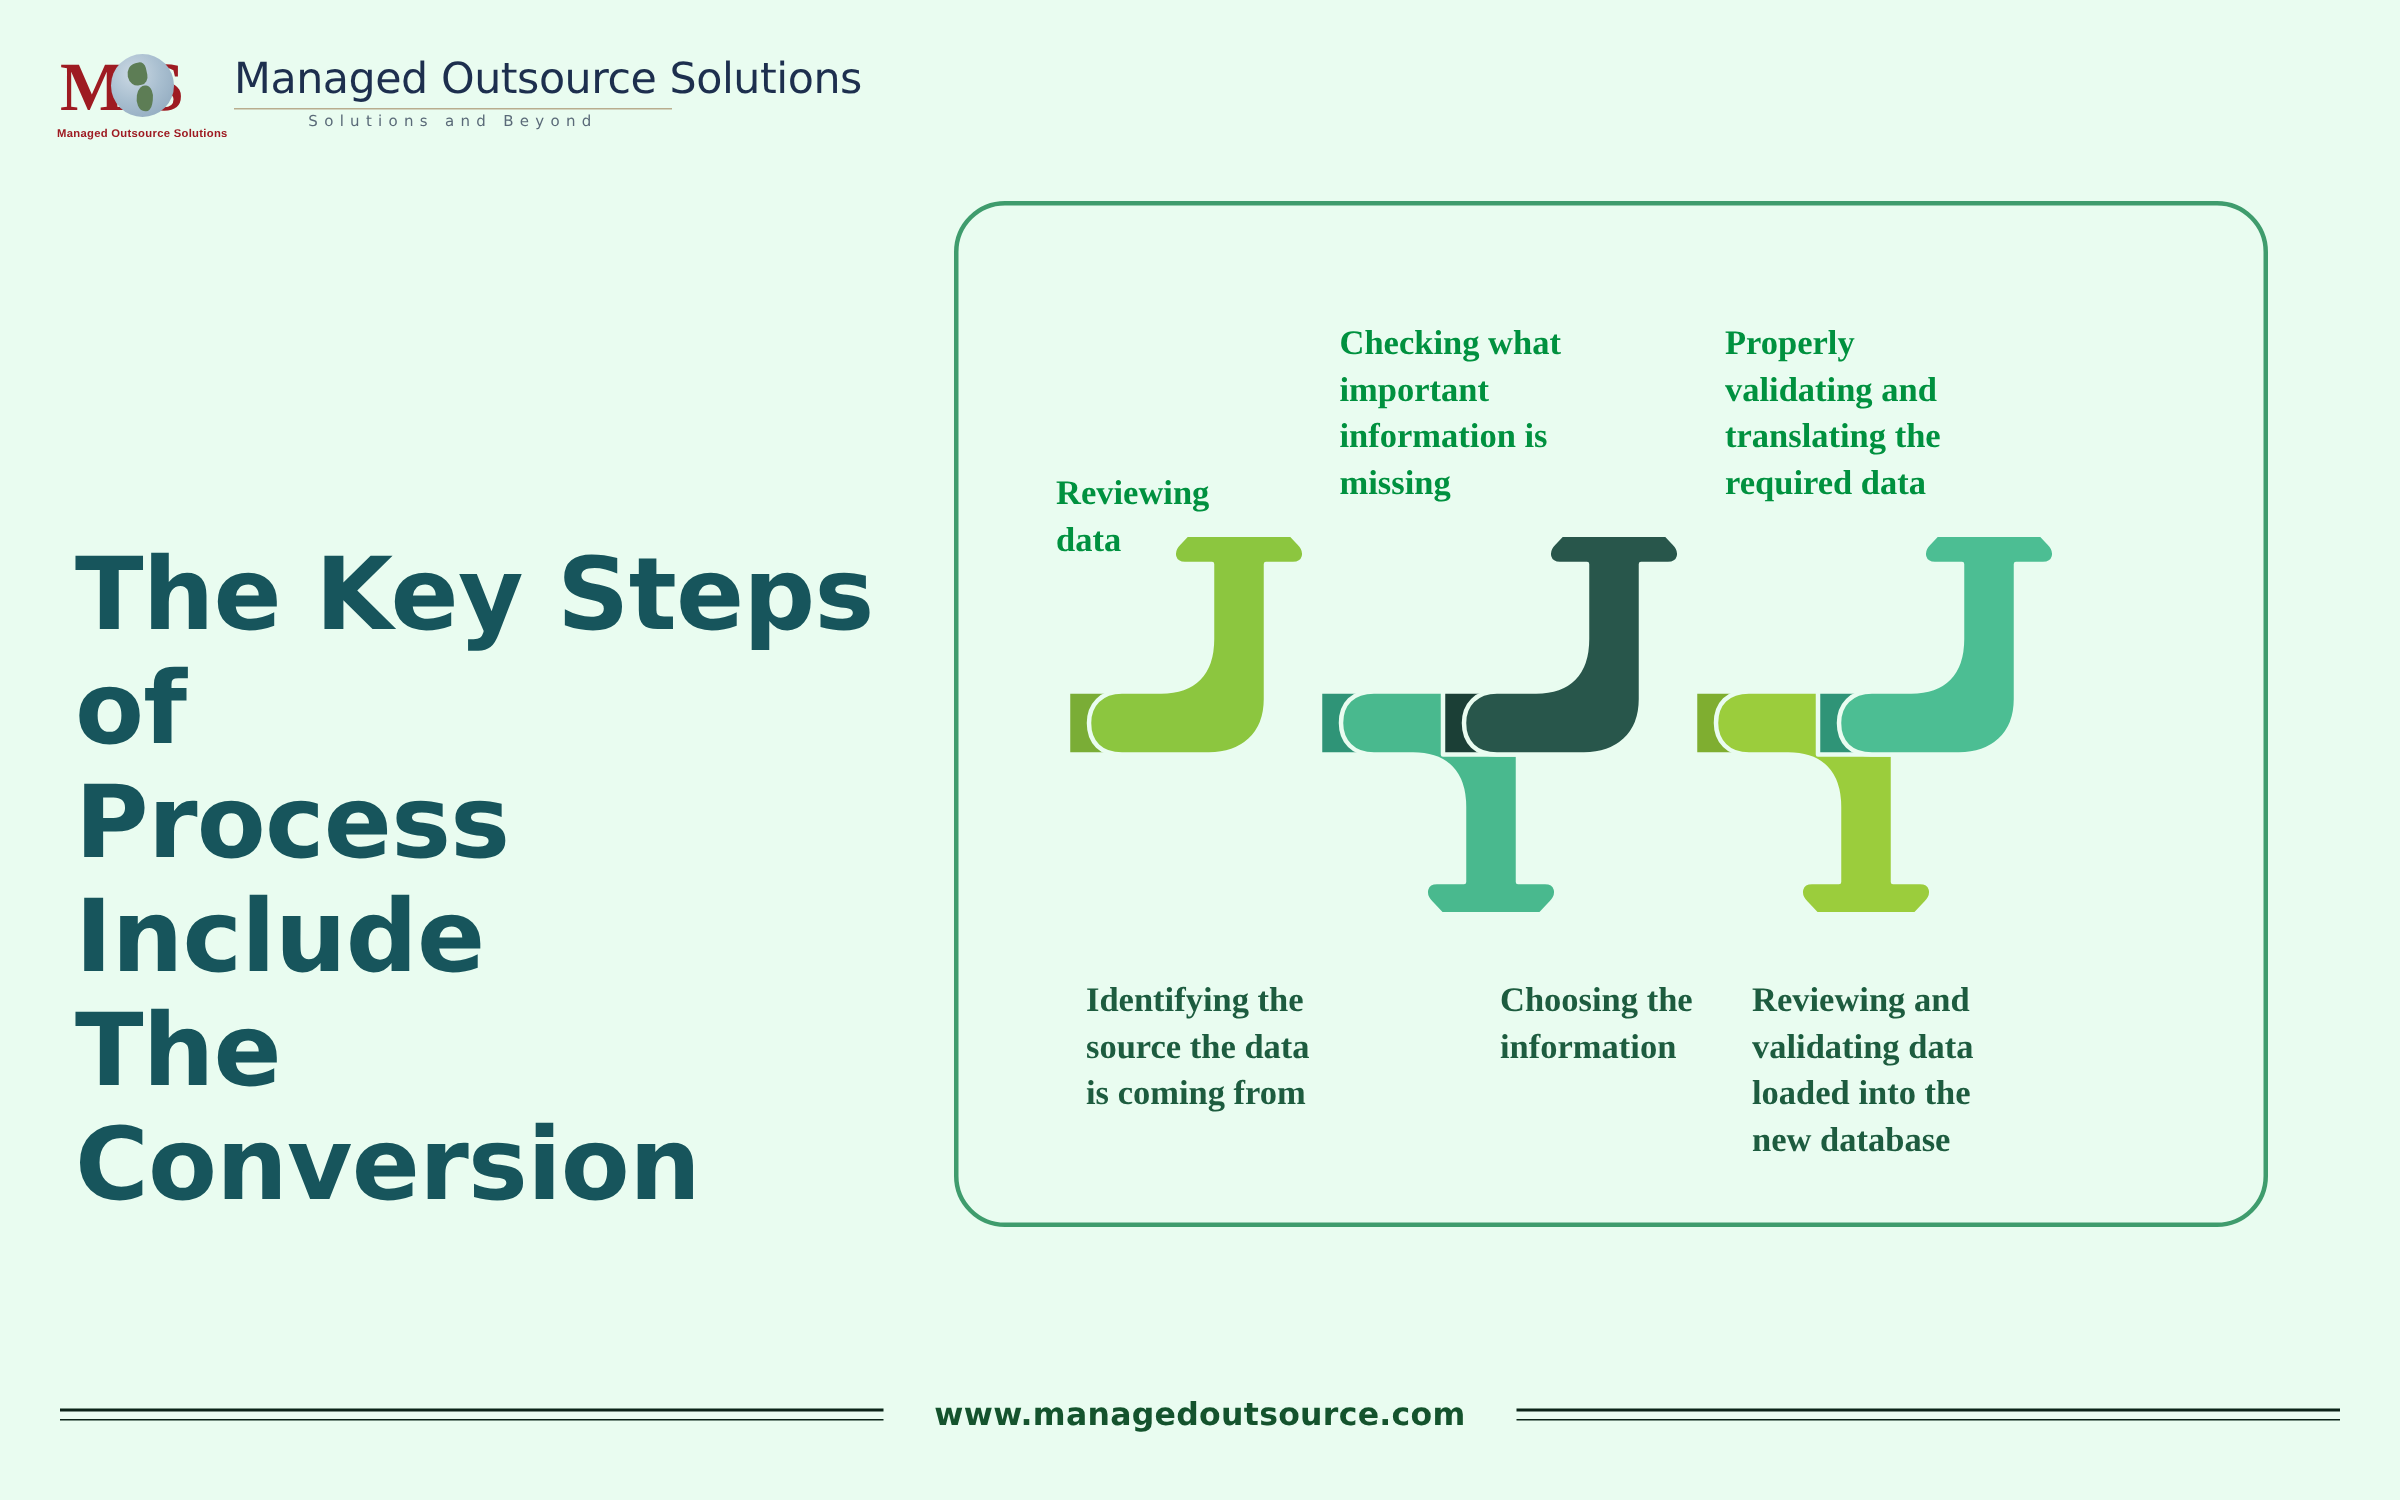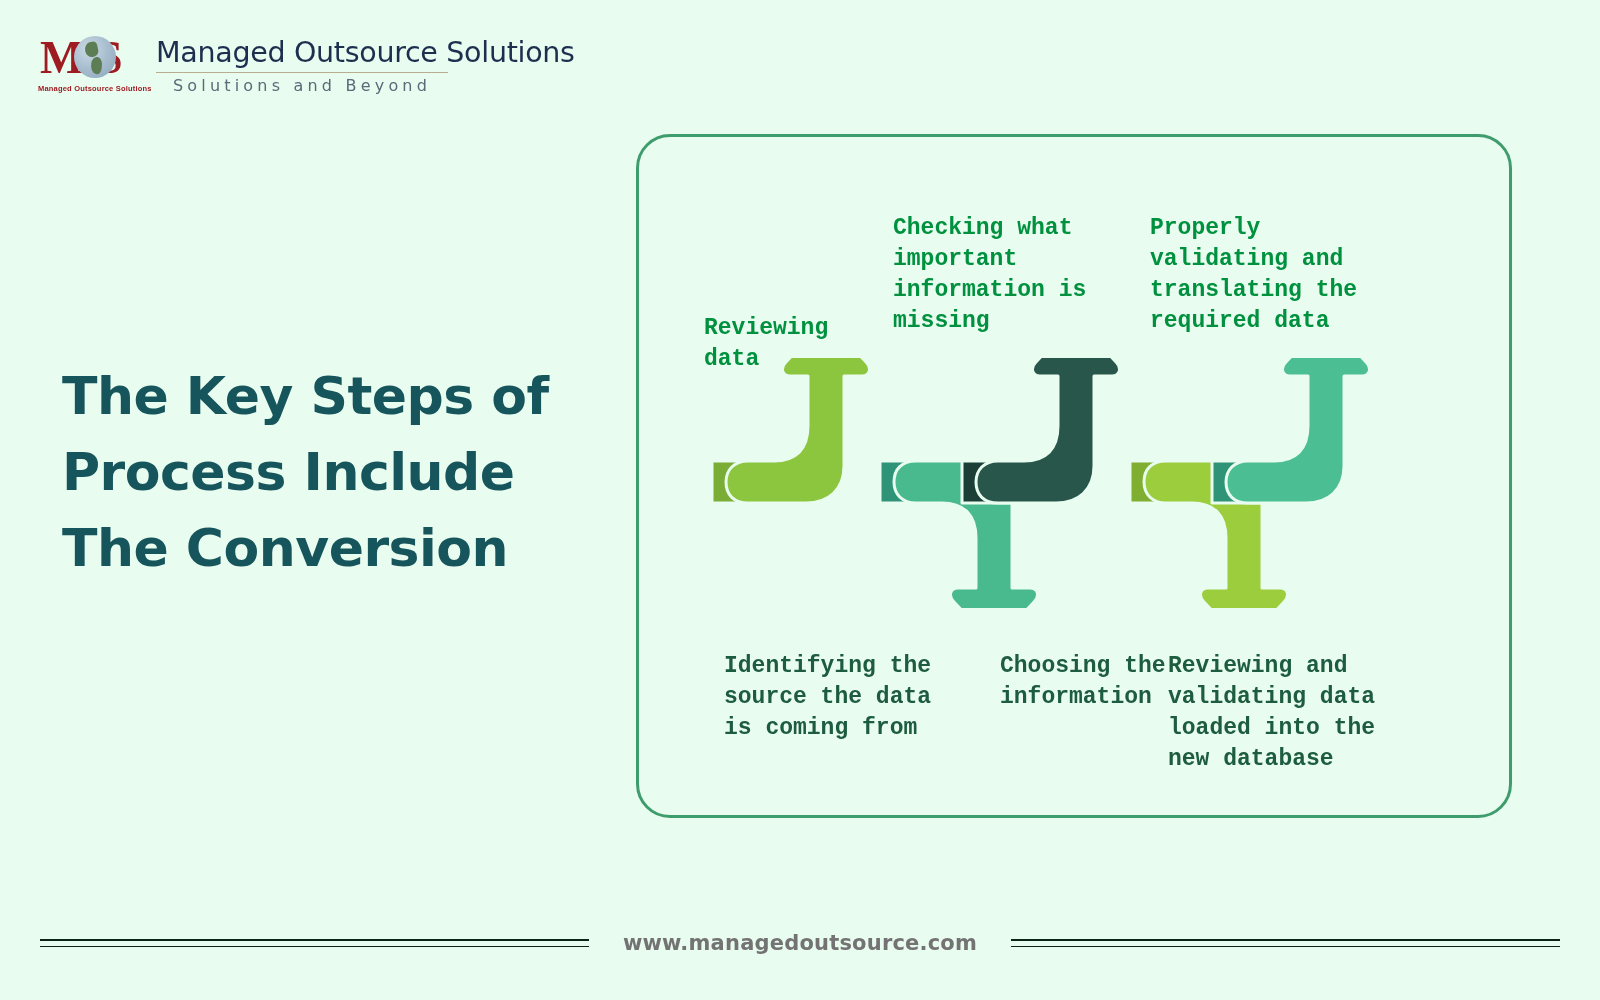--- a/index.html
+++ b/index.html
@@ -90,37 +90,37 @@
     white-space: nowrap;
   }
   .logo-rule {
     height: 1px;
     background: #b9ad8e;
     margin: 2px 0 3px 0;
     width: 292px;
   }
   .logo-sub {
     font-family: "DejaVu Sans", sans-serif;
-    font-size: 16px;
+    font-size: 10px;
     color: #5a6a78;
     letter-spacing: 4.2px;
     text-align: center;
     width: 292px;
     white-space: nowrap;
   }
 
   
   .headline {
     position: absolute;
-    left: 62px;
+    left: 50px;
     top: 358px;
     width: 545px;
     font-family: "DejaVu Sans", sans-serif;
     font-weight: bold;
-    font-size: 52px;
+    font-size: 67px;
     line-height: 76px;
     color: #17555c;
     letter-spacing: -0.5px;
   }
   .headline span { display: block; }
 
   
   .panel {
     position: absolute;
     left: 636px;
@@ -128,21 +128,21 @@
     width: 876px;
     height: 684px;
     border: 3px solid #3f9c6d;
     border-radius: 34px;
     box-sizing: border-box;
   }
 
   
   .label {
     position: absolute;
-    font-family: Liberation Mono, monospace;
+    font-family: Liberation Serif, serif;
     font-weight: bold;
     font-size: 23px;
     line-height: 31px;
     white-space: pre-line;
   }
   .label.top { color: #00913f; }
   .label.bottom { color: #1d5c3f; margin-top: 20px; }
 
   .lbl-1 { left: 704px; top: 277px; width: 190px; margin-top: 36px; }
   .lbl-2 { left: 893px; top: 213px; width: 236px; }
@@ -177,21 +177,21 @@
     border-top: 2px solid #0b2418;
     border-bottom: 1px solid #0b2418;
     background: transparent;
   }
   .footer-line.left  { width: 550px; margin-right: 34px; margin-left: 40px; }
   .footer-line.right { width: 550px; margin-left: 34px; margin-right: 40px; }
   .footer-url {
     font-family: "DejaVu Sans", sans-serif;
     font-weight: bold;
     font-size: 21px;
-    color: #737373;
+    color: #14532d;
     white-space: nowrap;
     letter-spacing: 0.2px;
   }
 </style>
 </head>
 <body>
 
 <div class="logo-block">
   <div class="logo-mark">
     <div class="mos-letters">M S</div>

